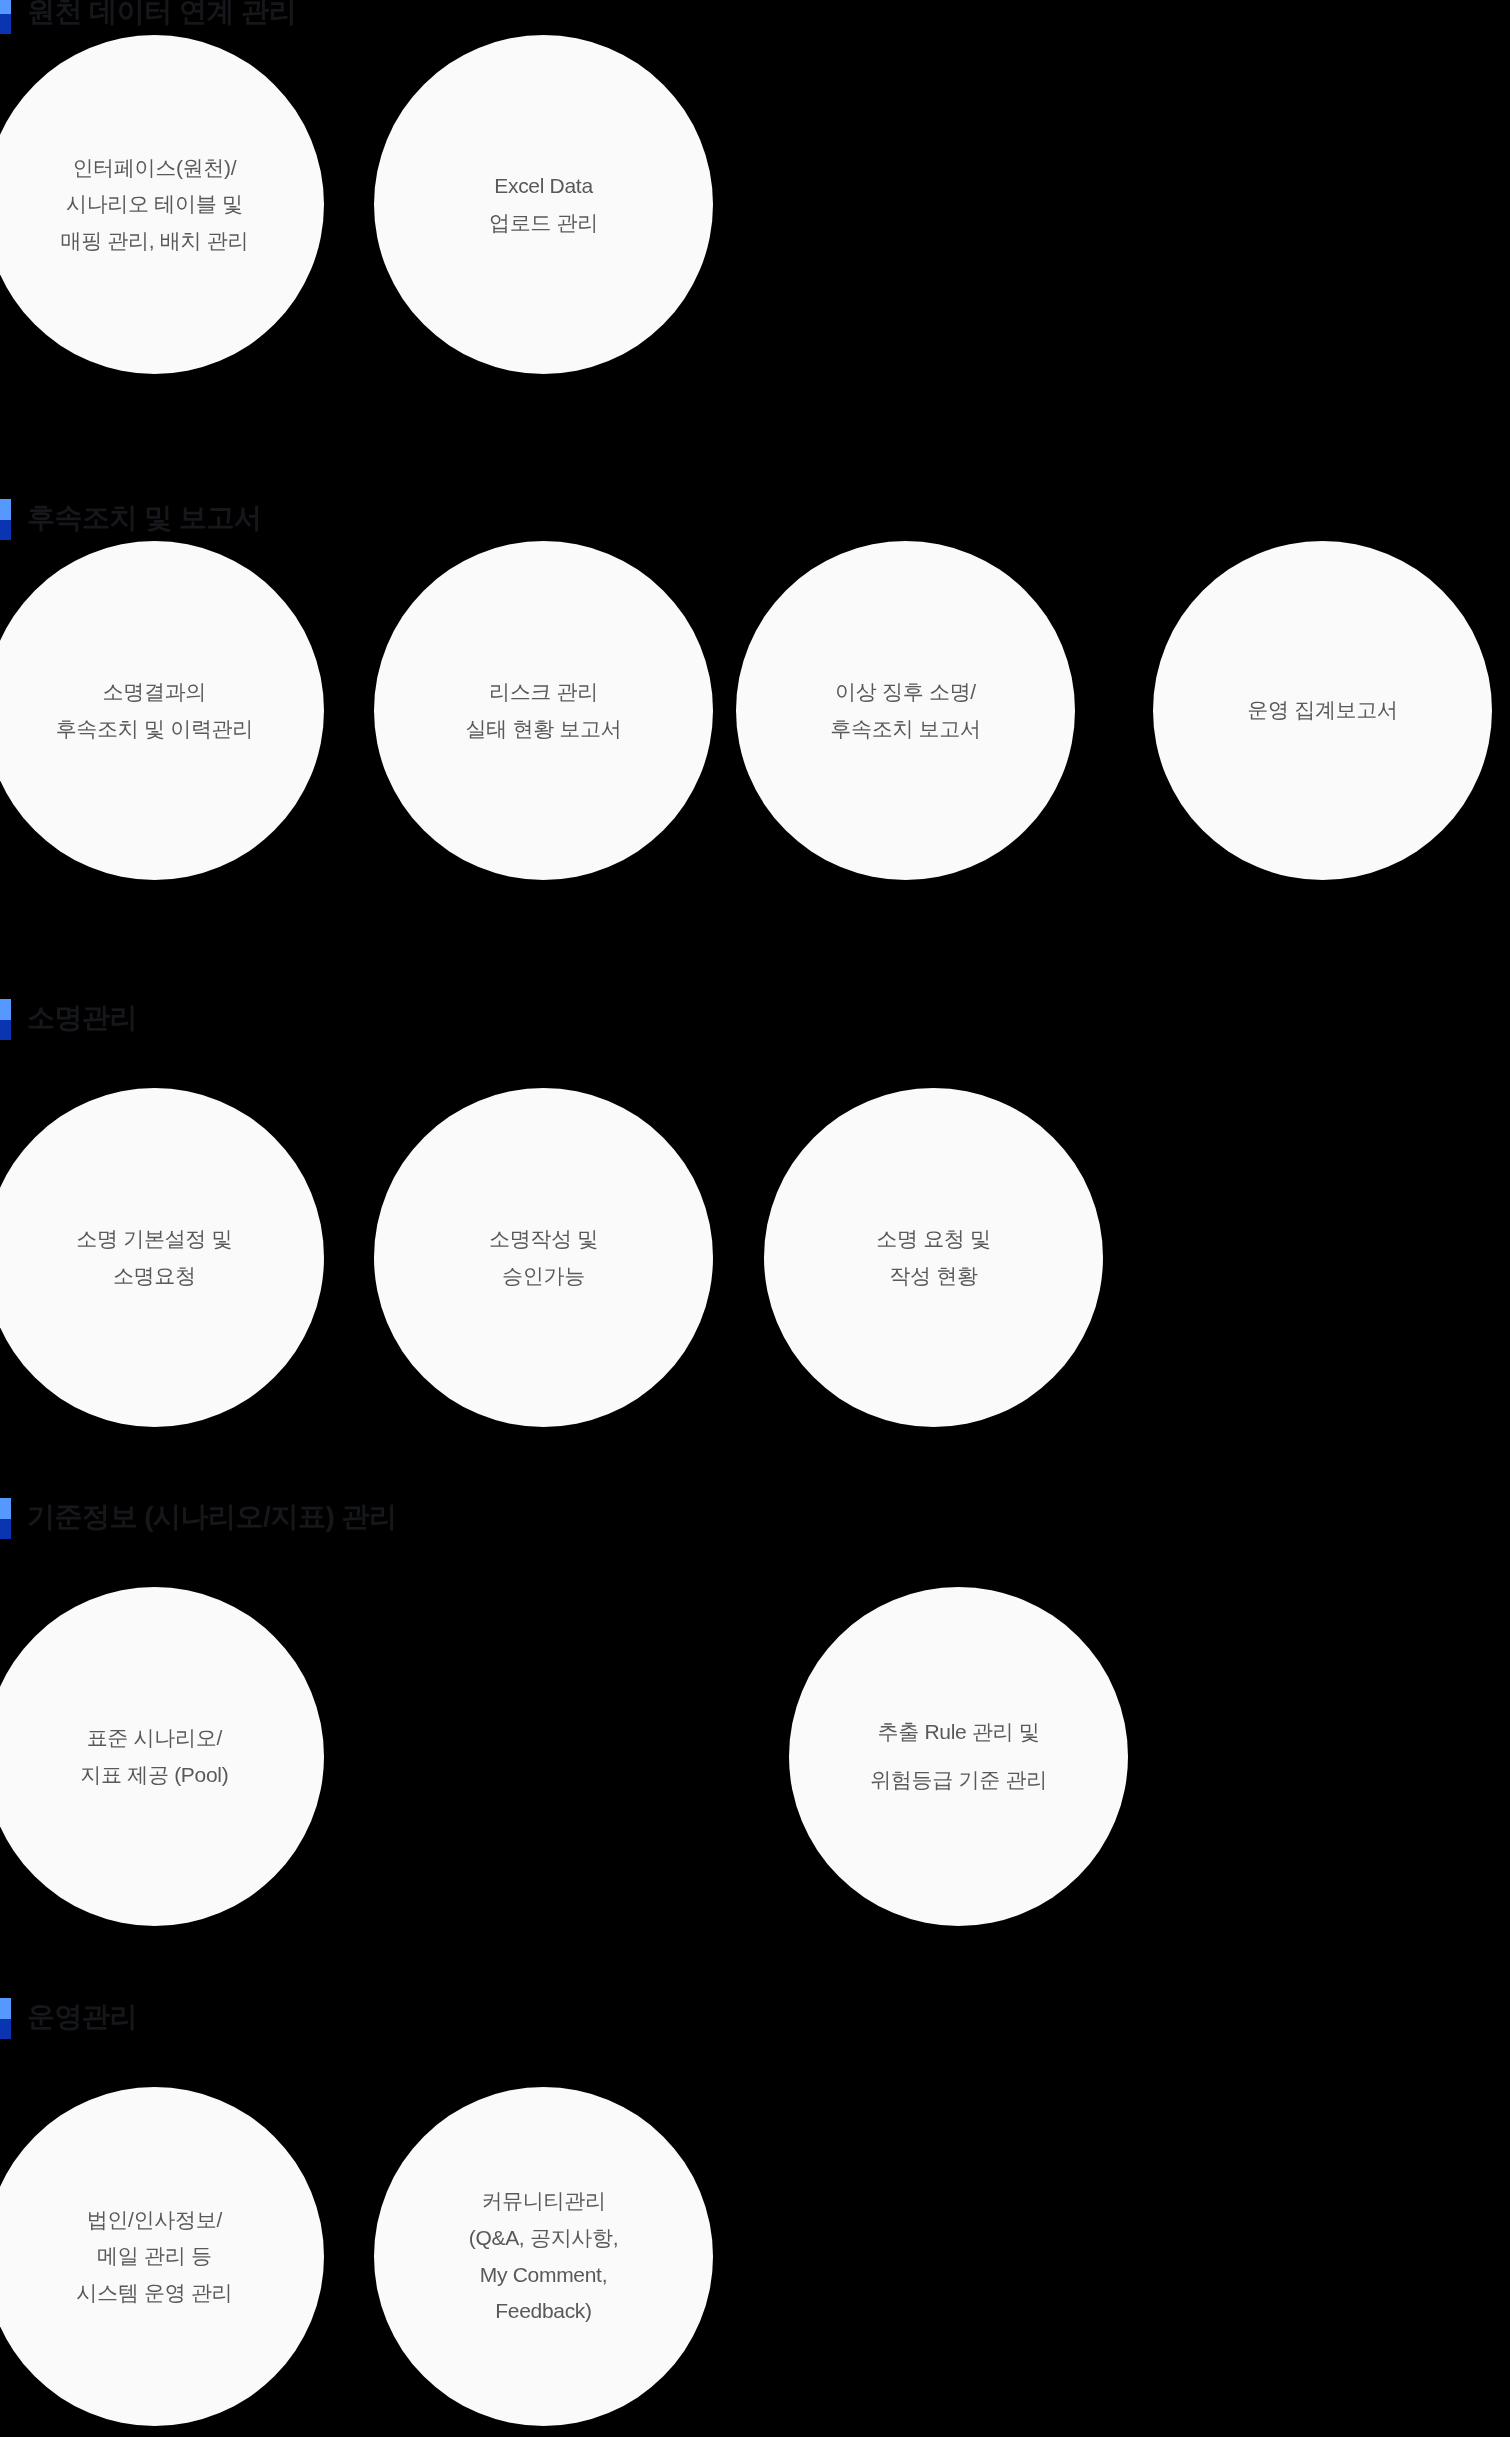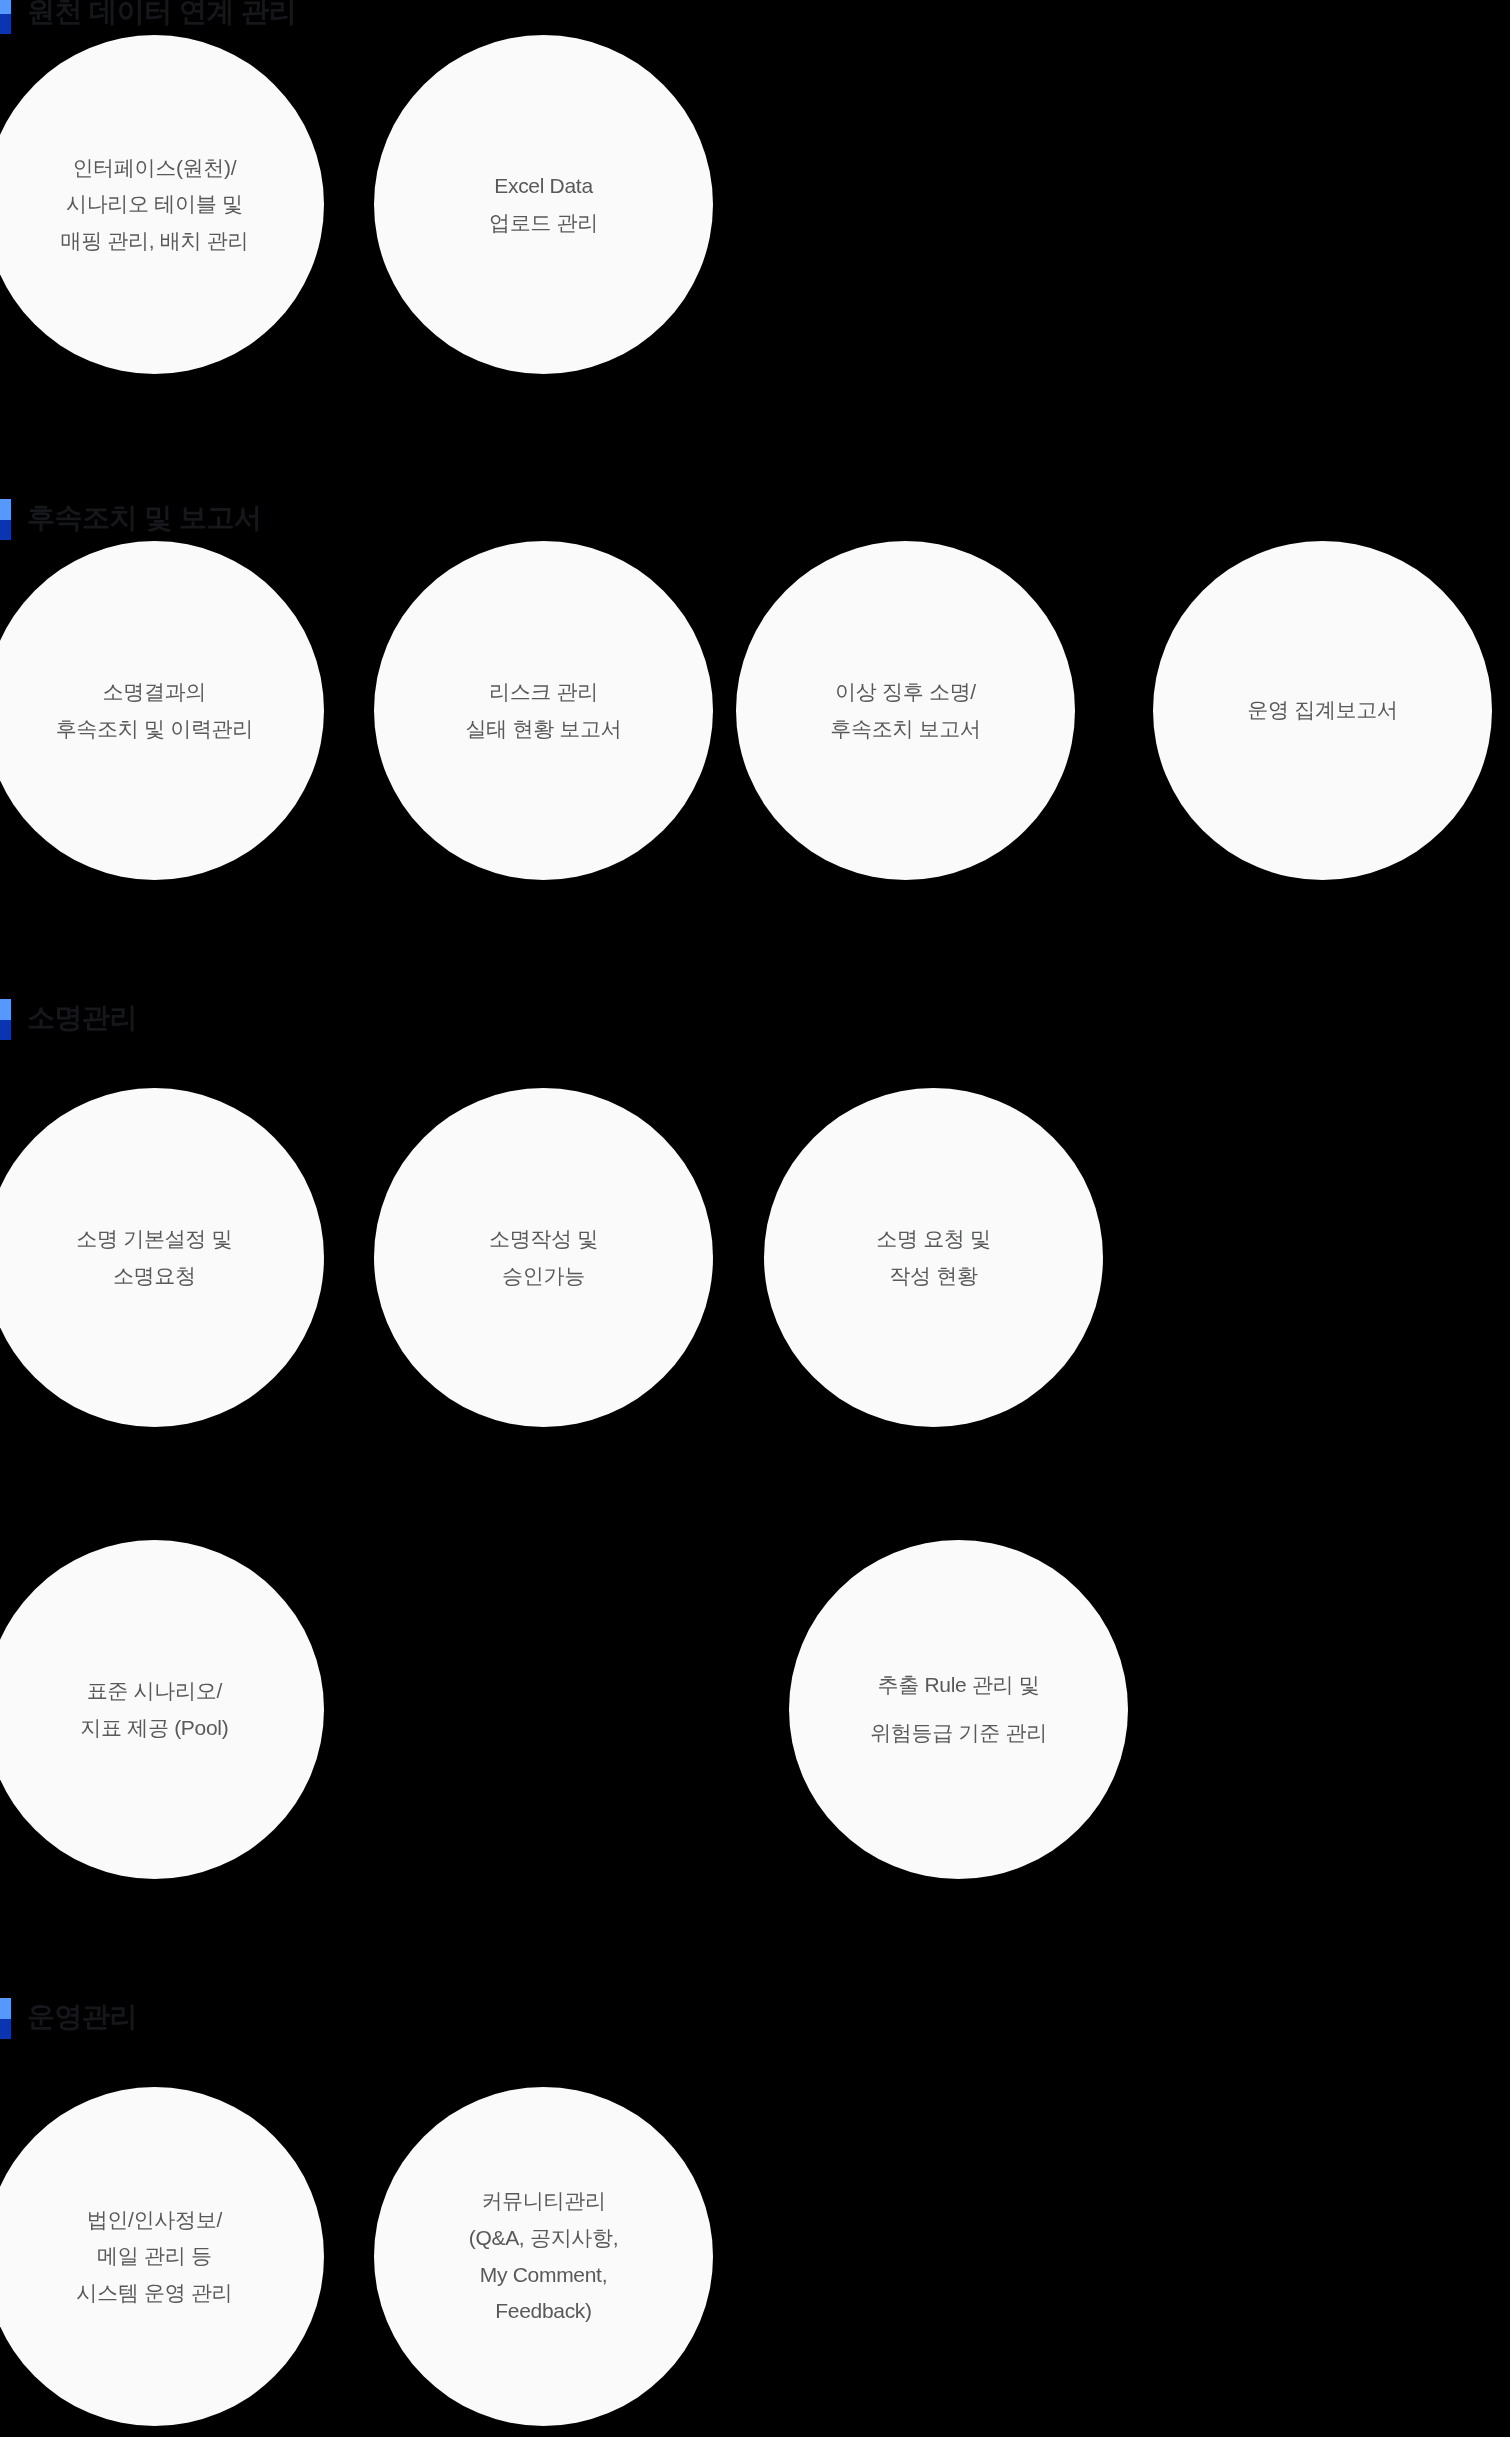--- a/index.html
+++ b/index.html
@@ -150,20 +150,27 @@
           <div class="node-line" style="color: rgb(88, 89, 91);">소명 요청 및</div>
           <div class="node-line" style="color: rgb(88, 89, 91);">작성 현황</div>
         </div>
         <div class="node-circle" style="left: 374px; width: 339px; height: 339px; background: rgb(250, 250, 250);">
           <div class="node-line" style="color: rgb(88, 89, 91);">소명작성 및</div>
           <div class="node-line" style="color: rgb(88, 89, 91);">승인가능</div>
         </div>
       </div>
     </div>
     <div class="section" style="top: 1493px;">
+      <div class="section-header">
+        <div class="accent-bar">
+          <div class="top" style="background: rgb(85, 153, 255);"></div>
+          <div class="bottom" style="background: rgb(11, 53, 176);"></div>
+        </div>
+        <div class="section-title" style="color: rgb(21, 23, 27);">기준정보 (시나리오/지표) 관리</div>
+      </div>
       <div class="circle-row" style="margin-top: 47px;">
         <div class="node-circle" style="left: -15.2px; width: 339px; height: 339px; background: rgb(250, 250, 250);">
           <div class="node-line" style="color: rgb(88, 89, 91);">표준 시나리오/</div>
           <div class="node-line" style="color: rgb(88, 89, 91);">지표 제공 (Pool)</div>
         </div>
         <div class="node-circle" style="left: 789px; width: 339px; height: 339px; background: rgb(250, 250, 250); gap: 11px;">
           <div class="node-line" style="color: rgb(88, 89, 91);">추출 Rule 관리 및</div>
           <div class="node-line" style="color: rgb(88, 89, 91);">위험등급 기준 관리</div>
         </div>
       </div>

